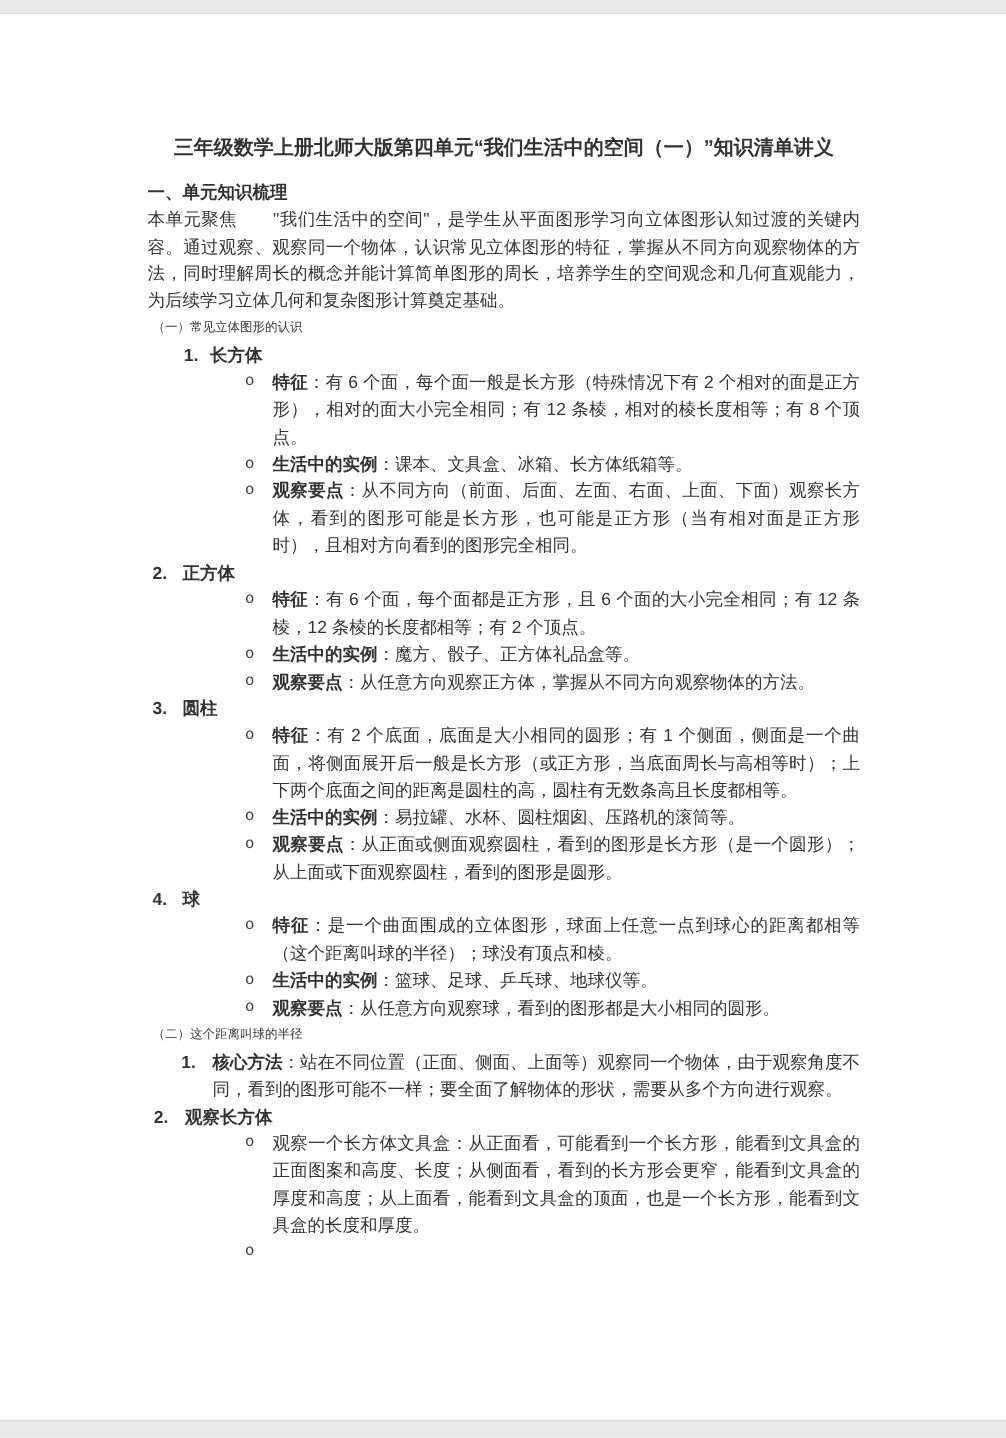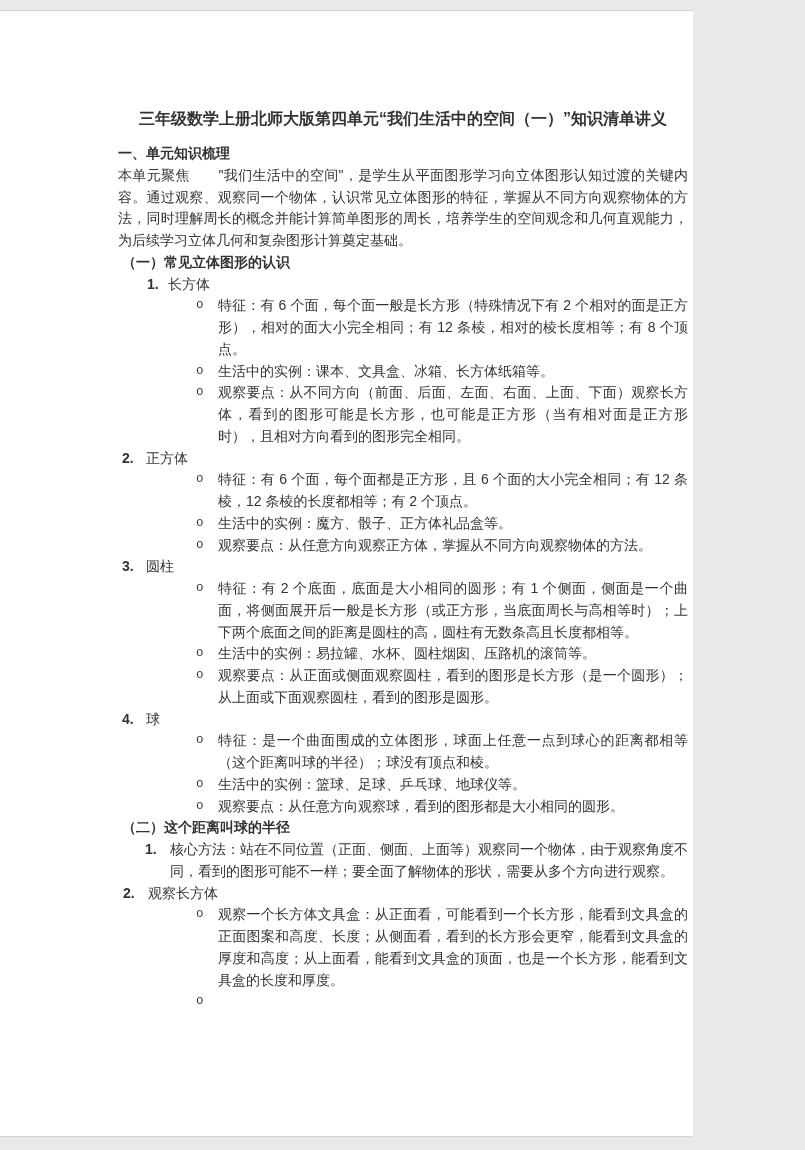--- a/index.html
+++ b/index.html
@@ -3,21 +3,21 @@
 <meta charset="utf-8">
 <style>
   * { margin: 0; padding: 0; box-sizing: border-box; }
   html, body { width: 805px; }
   body {
     font-family: "Liberation Sans", "DejaVu Sans", sans-serif;
     background: #e9e9e9;
     color: #333333;
   }
   .viewer {
-    width: 693px;
+    width: 805px;
     height: 1150px;
     background: #e9e9e9;
     overflow: hidden;
     position: relative;
   }
   .page {
     position: absolute;
     top: 10px;
     left: 0;
     width: 805px;
@@ -37,28 +37,28 @@
     font-weight: 700;
     text-align: center;
     margin-bottom: 11px;
     color: #323232;
   }
   .h-major {
     font-size: 14px;
     font-weight: 700;
   }
   .h-sub {
-    font-size: 14px;
-    font-weight: 700;
+    font-size: 10px;
+    font-weight: 400;
     margin-left: 4px;
   }
   .para {
     text-align: justify;
   }
-  .b { font-weight: 400; margin-top: 16px; }
+  .b { font-weight: 700; margin-top: 16px; }
   .li { position: relative; }
   .num {
     position: absolute;
     font-weight: 700;
   }
   
   .li-deep { padding-left: 50px; }
   .li-deep .num { left: 29px; }
   
   .li-shallow { padding-left: 28px; }

